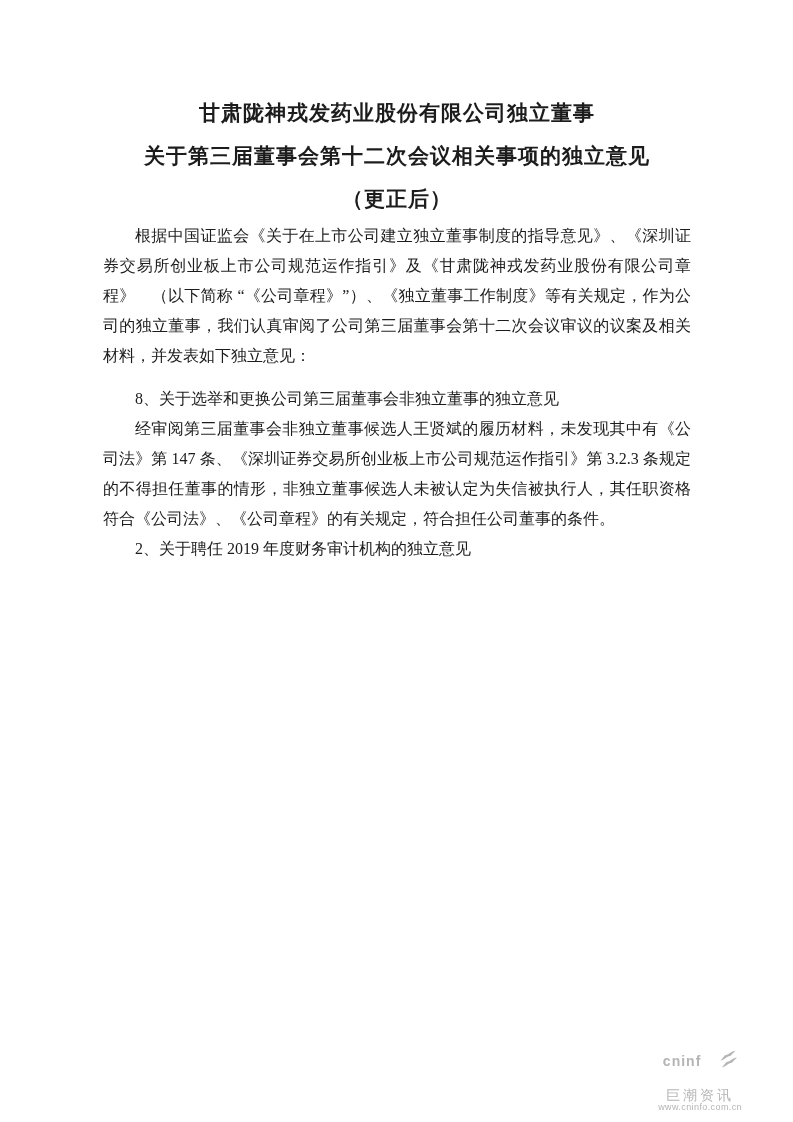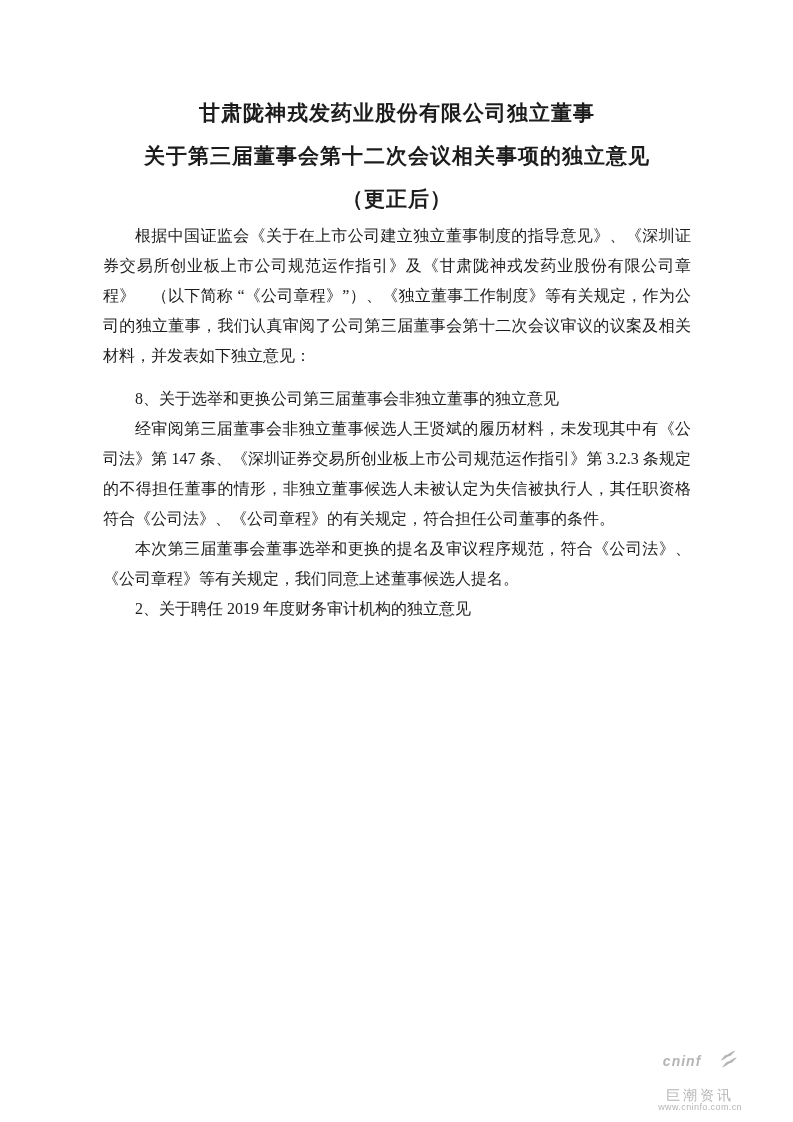--- a/index.html
+++ b/index.html
@@ -50,21 +50,20 @@
     color: #b5b5b5;
     font-family: "Liberation Sans", "DejaVu Sans", sans-serif;
     line-height: 1;
     user-select: none;
   }
   .footer-logo .brand-row {
     display: flex;
     align-items: flex-end;
     justify-content: center;
     gap: 18px;
-    font-style: italic;
   }
   .footer-logo .brand {
     font-size: 14px;
     font-weight: 700;
     letter-spacing: 1px;
   }
   .footer-logo .swoosh {
     width: 18px;
     height: 18px;
     display: inline-block;
@@ -91,21 +90,20 @@
     <div class="doc-title">
       <div>甘肃陇神戎发药业股份有限公司独立董事</div>
       <div>关于第三届董事会第十二次会议相关事项的独立意见</div>
       <div>（更正后）</div>
     </div>
 
     <div class="doc-body">
       <p>根据中国证监会《关于在上市公司建立独立董事制度的指导意见》、《深圳证券交易所创业板上市公司规范运作指引》及《甘肃陇神戎发药业股份有限公司章程》　（以下简称 “《公司章程》”）、《独立董事工作制度》等有关规定，作为公司的独立董事，我们认真审阅了公司第三届董事会第十二次会议审议的议案及相关材料，并发表如下独立意见：</p>
       <p class="gap-lg">8、关于选举和更换公司第三届董事会非独立董事的独立意见</p>
       <p>经审阅第三届董事会非独立董事候选人王贤斌的履历材料，未发现其中有《公司法》第 147 条、《深圳证券交易所创业板上市公司规范运作指引》第 3.2.3 条规定的不得担任董事的情形，非独立董事候选人未被认定为失信被执行人，其任职资格符合《公司法》、《公司章程》的有关规定，符合担任公司董事的条件。</p>
-      <p>本次第三届董事会董事选举和更换的提名及审议程序规范，符合《公司法》、《公司章程》等有关规定，我们同意上述董事候选人提名。</p>
       <p>2、关于聘任 2019 年度财务审计机构的独立意见</p>
     </div>
 
   </div>
 
   <div class="footer-logo">
     <div class="brand-row">
       <span class="brand">cninf</span>
       <span class="swoosh">
         <svg viewBox="0 0 24 24" width="18" height="18" aria-hidden="true">

